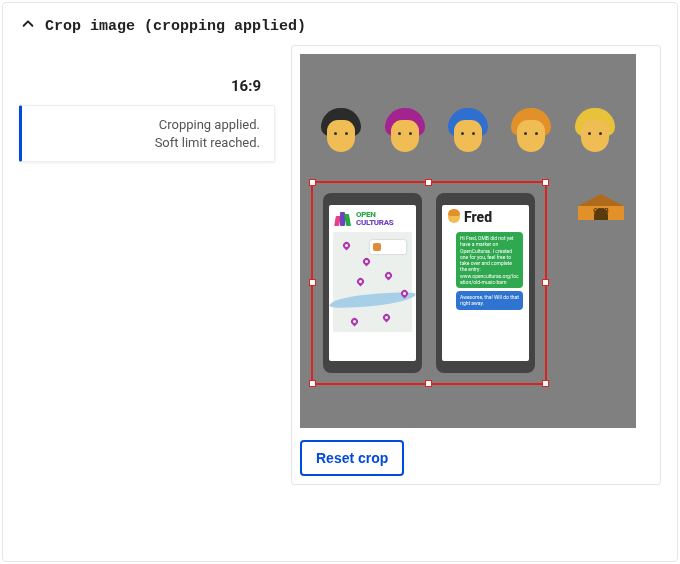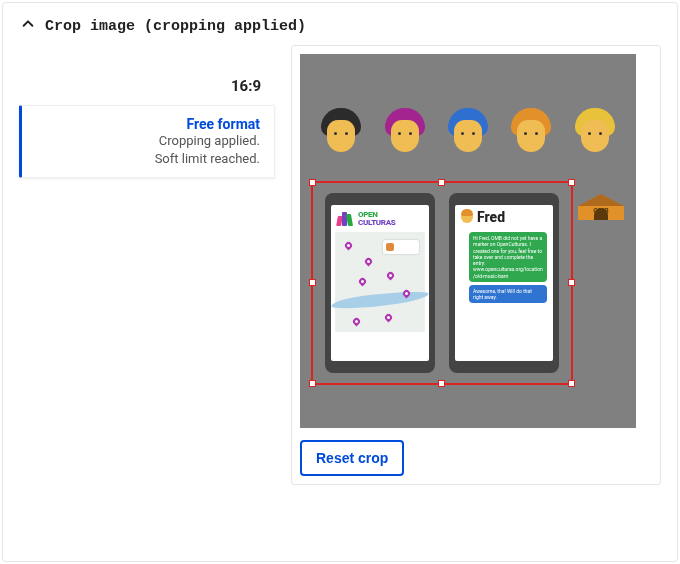--- a/index.html
+++ b/index.html
@@ -169,21 +169,21 @@
     height: 12px;
     background: #5a3a0a;
     border-radius: 7px 7px 0 0;
   }
 
   
   .crop-box {
     position: absolute;
     left: 11px;
     top: 127px;
-    width: 262px;
+    width: 236px;
     height: 204px;
     border: 2px solid #d22;
     box-sizing: border-box;
   }
   .handle {
     position: absolute;
     width: 7px;
     height: 7px;
     background: #fff;
     border: 1px solid #d22;
@@ -376,21 +376,20 @@
     <span class="panel-title">Crop image (cropping applied)</span>
   </div>
 
   <div class="panel-body">
 
     <div class="tabs">
       <div class="tab">
         <div class="tab-label">16:9</div>
       </div>
       <div class="tab active">
-        <div class="tab-label">Free format</div>
         <div class="tab-sub">Cropping applied.</div>
         <div class="tab-sub">Soft limit reached.</div>
       </div>
     </div>
 
     <div class="preview-pane">
       <div class="image-wrap">
 
         <div class="people" id="people">
             <div class="person">

